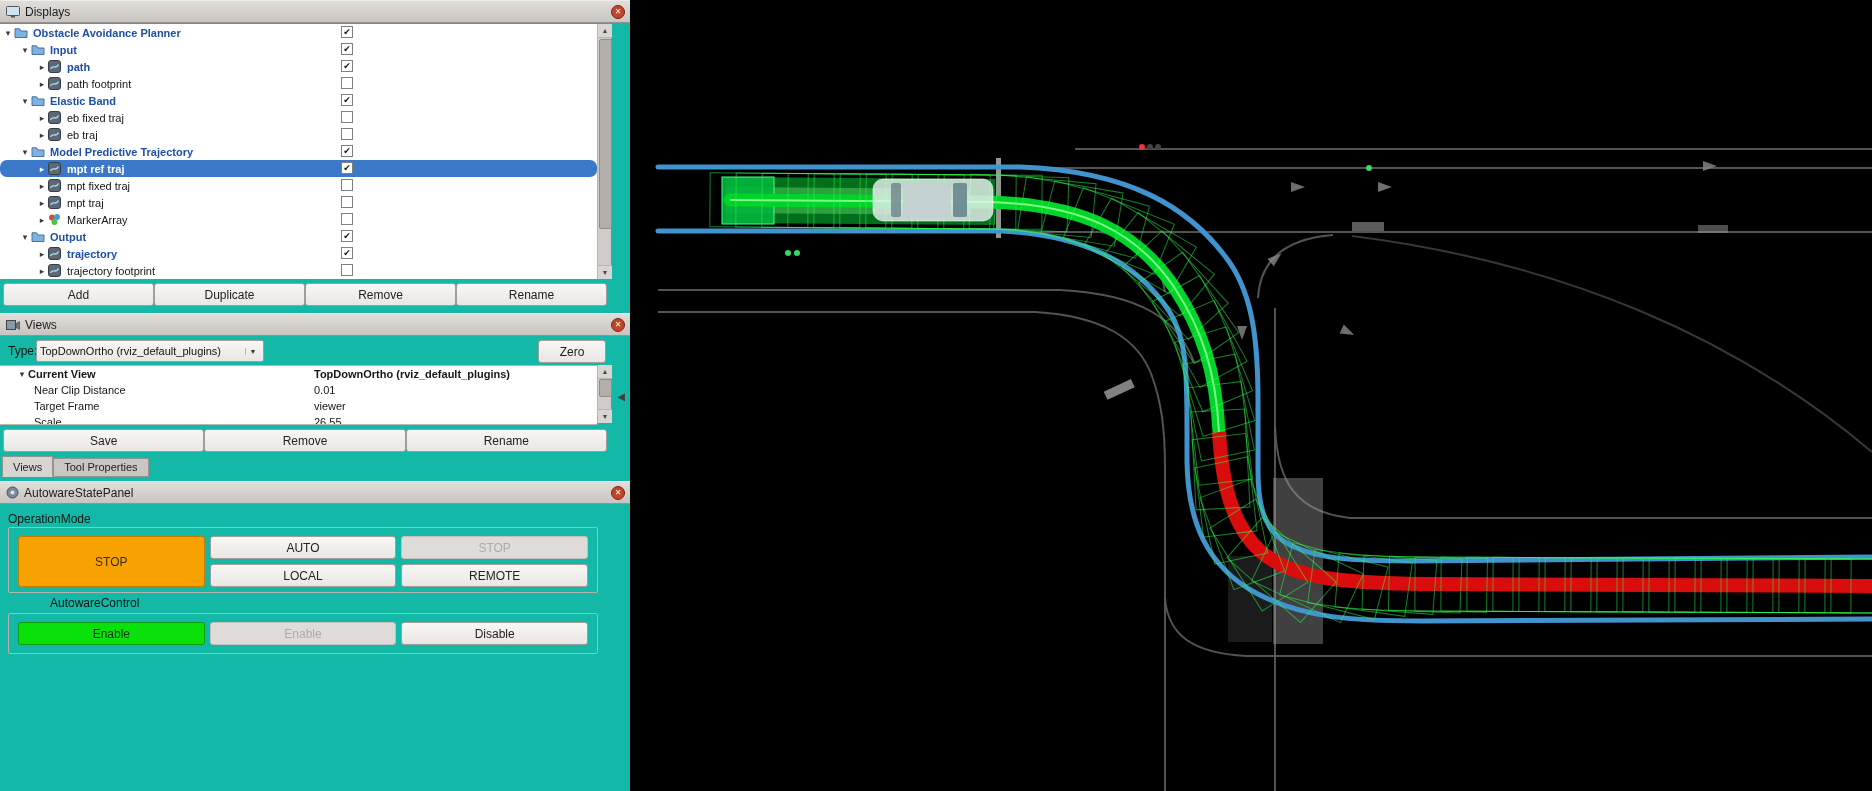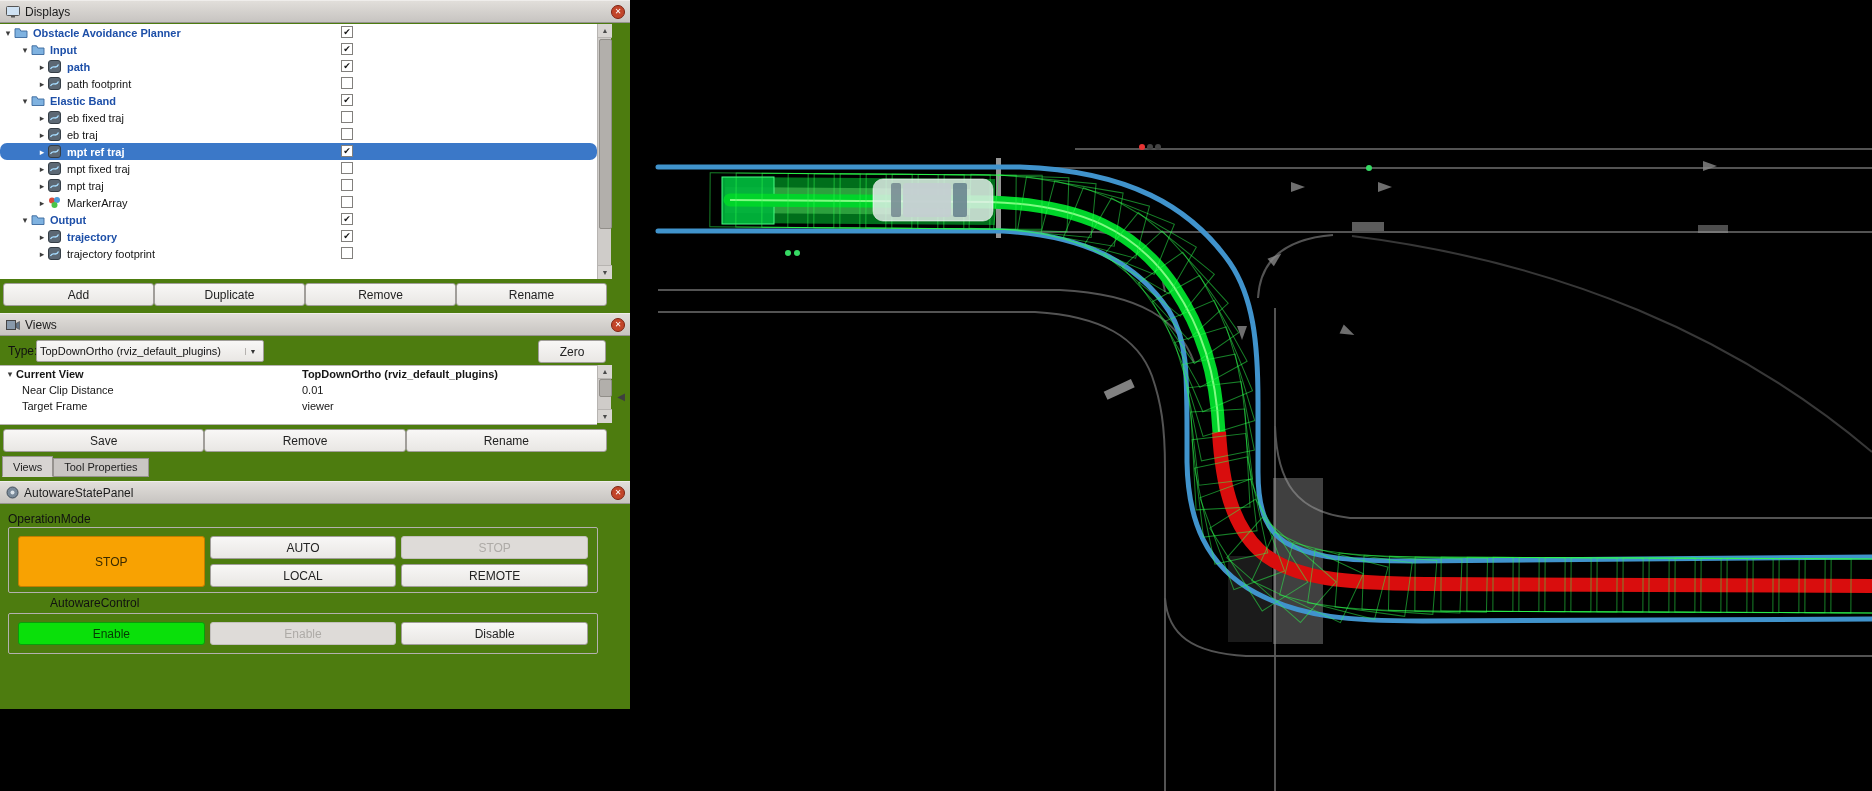--- a/index.html
+++ b/index.html
@@ -1,19 +1,19 @@
 <!DOCTYPE html>
 <html style="--road-gray: #5c5c5c; --lane-blue: #4093cc; --traj-green: #00d42a; --traj-red: #d90d0d; --footprint-green: #2eff50; --band-green: #00c832; --car-white: #e8efef; --building-gray: #a8a8a8; --dot-red: #e83434; --dot-green: #36da64;"><head>
 <meta charset="utf-8">
 <style>
   html,body{margin:0;padding:0;}
   body{width:1872px;height:791px;overflow:hidden;background:#000;
        font-family:"Liberation Sans","DejaVu Sans",sans-serif;}
   #root{position:relative;width:1872px;height:791px;}
-  #left{position:absolute;left:0;top:0;width:630px;height:709px;background:#4d7c0f;}
+  #left{position:absolute;left:0;top:0;width:630px;height:791px;background:#14b8a6;}
 
   
   .titlebar{position:relative;height:23px;background:linear-gradient(#e1deda,#c7c4c1);
             border-top:1px solid #efedeb;border-bottom:1px solid #96938f;
             display:flex;align-items:center;padding:0 6px;box-sizing:border-box;}
   .titlebar .ticon{display:flex;margin-right:5px;}
   .titlebar .ttext{font-size:12px;color:#1c1c1c;}
   .closebtn{position:absolute;right:5px;top:4px;width:14px;height:14px;border-radius:50%;
             background:#c2452a;border:1px solid #7e2413;color:#fff;box-sizing:border-box;
             font-size:8px;line-height:12px;text-align:center;font-weight:bold;}
@@ -60,21 +60,21 @@
   #type-label{position:absolute;left:8px;top:31px;font-size:12px;color:#111;}
   .combo{position:absolute;left:36px;top:27px;width:228px;height:22px;
          background:linear-gradient(#f8f7f6,#e9e7e4);border:1px solid #a19e9a;border-radius:2px;
          font-size:11px;display:flex;align-items:center;box-sizing:border-box;padding:0 3px;color:#111;}
   .combo .cval{flex:1;overflow:hidden;white-space:nowrap;}
   .combo .carrow{width:14px;text-align:center;font-size:7px;color:#333;border-left:1px solid #b5b2af;margin-left:2px;}
   .combo .carrow::before{content:"▼";}
   #zero-btn{position:absolute;left:538px;top:27px;width:68px;}
   #prop-table{position:absolute;left:0;top:52px;width:597px;height:58px;background:#fff;
               overflow:hidden;border-top:1px solid #b7b4b1;border-bottom:1px solid #b7b4b1;}
-  .prop-row{height:16px;display:flex;align-items:center;font-size:11px;color:#161616;}
+  .prop-row{height:16px;display:flex;align-items:center;font-size:11px;color:#161616;padding-left:12px;}
   .prop-name{width:302px;flex:none;display:flex;align-items:center;}
   .prop-name .pind{flex:none;}
   .prop-val{flex:1;white-space:nowrap;}
   .pbold{font-weight:bold;}
   #views-buttons{top:116px;}
   #views-tabs{position:absolute;left:2px;top:142px;height:22px;display:flex;align-items:flex-end;}
   .tab{font-size:11px;padding:2px 10px 3px;border:1px solid #96938f;background:#c9c6c3;color:#222;}
   .tab.active{background:#d7d4d2;border-bottom-color:#d7d4d2;padding-top:4px;}
 
   
@@ -188,20 +188,31 @@
             <span class="arrow col"></span>
             <span class="ticn">
               <svg width="13" height="13" viewBox="0 0 13 13">
                 <rect x="0.5" y="0.5" width="12" height="12" rx="2.5" fill="#5c6874" stroke="#353e46"></rect>
                 <path d="M2.5 9 C4.5 3.5 8 10.5 10.5 4.5" stroke="#a6dcff" stroke-width="1.3" fill="none"></path>
               </svg>
             </span>
             <span class="tlabel">eb traj</span>
             <span class="checkbox"></span>
           </div>
+          <div class="tree-row">
+            <span style="flex: 0 0 auto; width: 19px;"></span>
+            <span class="arrow exp"></span>
+            <span class="ticn">
+              <svg width="14" height="12" viewBox="0 0 14 12">
+                <path d="M1 3 L1 10.5 L13 10.5 L13 4 L6.8 4 L5.6 1.8 L1 1.8 Z" fill="#7fb2e0" stroke="#39689c" stroke-width="0.9"></path>
+              </svg>
+            </span>
+            <span class="tlabel enabled">Model Predictive Trajectory</span>
+            <span class="checkbox checked"></span>
+          </div>
           <div class="tree-row selected">
             <span style="flex: 0 0 auto; width: 36px;"></span>
             <span class="arrow col"></span>
             <span class="ticn">
               <svg width="13" height="13" viewBox="0 0 13 13">
                 <rect x="0.5" y="0.5" width="12" height="12" rx="2.5" fill="#5c6874" stroke="#353e46"></rect>
                 <path d="M2.5 9 C4.5 3.5 8 10.5 10.5 4.5" stroke="#a6dcff" stroke-width="1.3" fill="none"></path>
               </svg>
             </span>
             <span class="tlabel enabled">mpt ref traj</span>
@@ -325,20 +336,27 @@
               <span>Near Clip Distance</span>
             </span>
             <span class="prop-val">0.01</span>
           </div>
           <div class="prop-row">
             <span class="prop-name">
               <span class="pind" style="width: 22px;"></span>
               <span>Target Frame</span>
             </span>
             <span class="prop-val">viewer</span>
+          </div>
+          <div class="prop-row">
+            <span class="prop-name">
+              <span class="pind" style="width: 22px;"></span>
+              <span>Scale</span>
+            </span>
+            <span class="prop-val">26.55</span>
           </div>
         </div>
       <div class="vscroll" style="left:597px;top:52px;width:14px;height:58px;">
         <span class="sarrow up" style="top:0;"></span>
         <span class="sthumb" style="top:14px;height:16px;"></span>
         <span class="sarrow down" style="bottom:0;"></span>
       </div>
       <div class="btnrow" id="views-buttons">
           <div class="qbtn">Save</div>
           <div class="qbtn">Remove</div>

